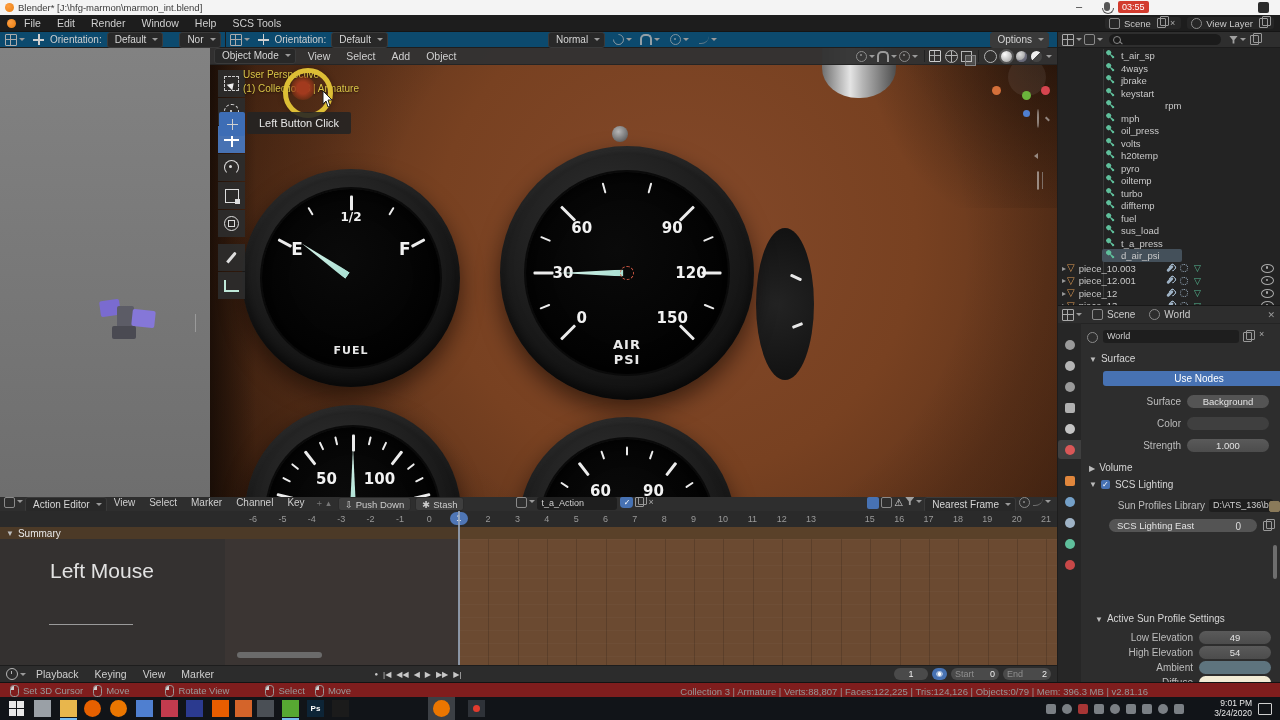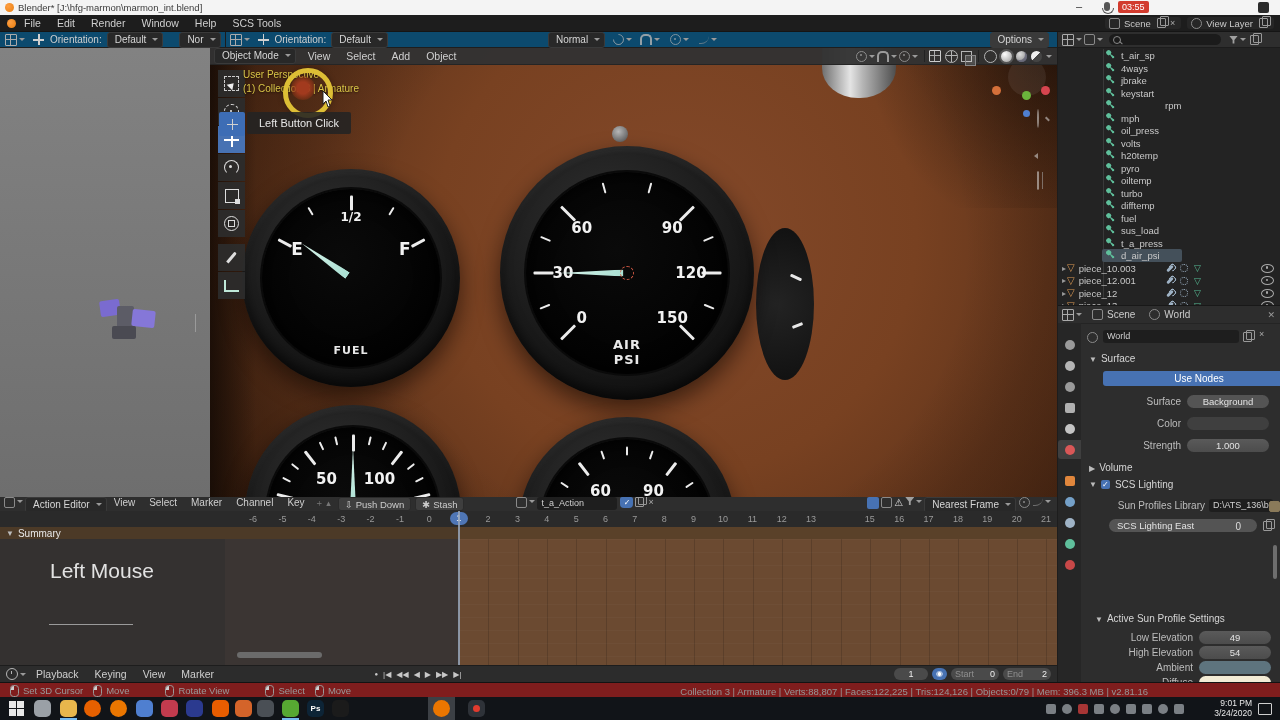--- a/index.html
+++ b/index.html
@@ -183,21 +183,21 @@
   .clock-ico{width:10px;height:10px;border:1.3px solid #b5b5b5;border-radius:50%;position:relative}
   .clock-ico:after{content:"";position:absolute;left:4px;top:1.5px;width:1.2px;height:3.5px;background:#b5b5b5}
   
   #statusbar{top:682px;left:0;width:1280px;height:15px;background:#7f1d1d;border-top:1px solid #131313;display:flex;align-items:center}
   .mouse-ico{width:7px;height:10px;border:1px solid #9a9a9a;border-radius:3.5px;position:relative;margin:0 4px 0 10px}
   .mouse-ico:after{content:"";position:absolute;left:0;top:0;width:3px;height:4px;background:#cfcfcf;border-radius:3px 0 0 0}
   .hint{color:#9a9a9a;font-size:9.5px;white-space:nowrap}
   #status-info{position:absolute;right:132px;color:#969696;font-size:9.5px;top:3px}
   
   #taskbar{top:697px;left:0;width:1280px;height:23px;background:#111418}
-  .tb-app{position:absolute;top:3px;width:17px;height:17px;border-radius:5px;display:flex;align-items:center;justify-content:center;color:#fff;font-size:8px;font-weight:700}
+  .tb-app{position:absolute;top:3px;width:17px;height:17px;border-radius:0;display:flex;align-items:center;justify-content:center;color:#fff;font-size:8px;font-weight:700}
   .tb-underline{position:absolute;top:21px;height:2px;width:17px;background:#76b9ed}
   .tb-activebox{position:absolute;top:0;width:27px;height:23px;background:#3c4045}
   .win-logo{display:grid;grid-template-columns:7px 7px;grid-gap:1.5px}
   .win-logo span{width:7px;height:7px;background:#e8e8e8}
   .tray-ico{position:absolute;top:7px;width:10px;height:10px;border-radius:2px;background:#8d9298;opacity:.85}
   #tb-clock{position:absolute;right:28px;top:2px;color:#e8e8e8;font-size:8.5px;text-align:right;line-height:9.5px}
   #tb-notif{position:absolute;right:8px;top:6px;width:12px;height:10px;border:1px solid #cfcfcf;border-radius:1px}
 </style>
 </head>
 <body>

